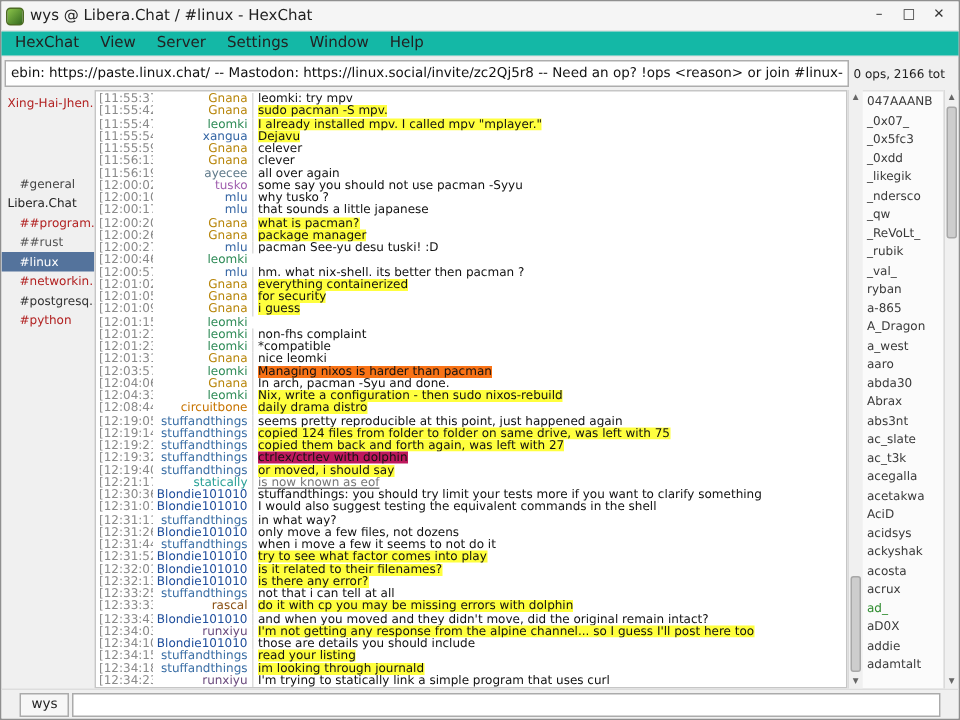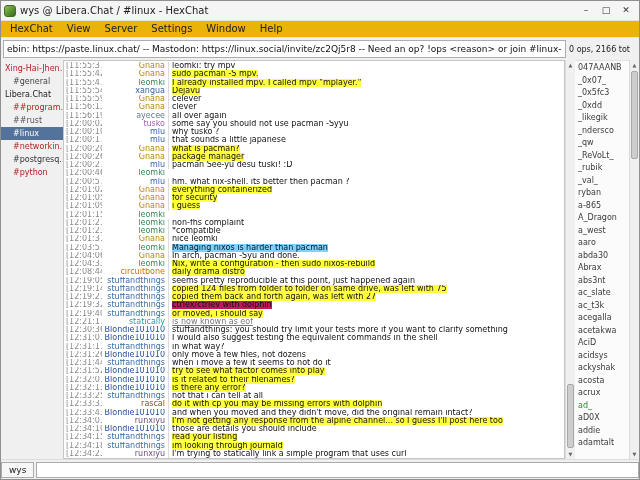--- a/index.html
+++ b/index.html
@@ -12,21 +12,21 @@
   .titlebar { height:20px; flex:none; display:flex; align-items:center; gap:4px;
               padding:0 3px; background:#f5f5f5; border-bottom:1px solid #e2e2e2; }
   .appicon { width:12px; height:12px; border-radius:3px; flex:none;
              background:linear-gradient(135deg,#8bc34a,#33691e); border:1px solid #4c6b22; }
   .title { flex:1; font-size:10px; color:#222; white-space:nowrap; overflow:hidden; }
   .winbtn { width:20px; height:16px; flex:none; font-size:9px; line-height:15px;
             text-align:center; color:#333; }
 
   
   .menubar { height:17px; flex:none; display:flex; align-items:flex-start; font-size:10px;
-             color:#222; padding-left:2px; border-bottom:1px solid #e5e5e5; background:#eab308; }
+             color:#222; padding-left:2px; border-bottom:1px solid #e5e5e5; background:#14b8a6; }
   .menu-item { padding:0 7px; height:100%; line-height:16px; }
 
   
   .topicbar { height:22px; flex:none; display:flex; align-items:center; gap:3px; padding:1px 2px; }
   .topic-input { flex:1; height:18px; border:1px solid #adadad; background:#fff;
                  font-size:9px; padding:0 3px; font-family:"DejaVu Sans",sans-serif; color:#111; }
   .ops-label { width:68px; flex:none; font-size:8px; color:#222; white-space:nowrap; overflow:hidden; }
 
   
   .main { flex:1; display:flex; min-height:0; }
@@ -53,21 +53,21 @@
   .thumb { position:absolute; left:1px; right:1px; background:#cdcdcd; border:1px solid #a8a8a8;
            border-radius:2px; }
 
   .userlist { width:54px; flex:none; background:#fbfbfb; border-top:1px solid #e0e0e0;
               font-size:8px; overflow:hidden; padding-top:1px; }
   .user { height:12.5px; line-height:12.5px; padding-left:3px; white-space:nowrap;
           overflow:hidden; color:#3a3a3a; }
 
   
   .inputbar { height:20px; flex:none; display:flex; align-items:center; gap:2px;
-              padding:1px 0; border-top:1px solid #ddd; background:#f0f0f0; }
+              padding:1px 12px; border-top:1px solid #ddd; background:#f0f0f0; }
   .nickbtn { height:16px; line-height:14px; padding:0 7px; font-size:9px; color:#222;
              background:#f7f7f7; border:1px solid #ababab; }
   .msg-input { flex:1; height:16px; border:1px solid #ababab; background:#fff;
                font-size:9px; padding:0 3px; font-family:"DejaVu Sans",sans-serif; }
 </style>
 </head>
 <body>
 
 <div class="window">
 
@@ -92,21 +92,21 @@
 
   <div class="topicbar">
     <input class="topic-input" value="ebin: https://paste.linux.chat/ -- Mastodon: https://linux.social/invite/zc2Qj5r8 -- Need an op? !ops &lt;reason&gt; or join #linux-ops" style="">
     <div class="ops-label">0 ops, 2166 tot</div>
   </div>
 
   <div class="main">
 
     <div class="tree">
         <div class="tree-item" style="color: rgb(178, 34, 34);">Xing-Hai-Jhen…</div>
-        <div class="tree-item channel" style="color: rgb(68, 68, 68);">#general</div>
+        <div class="tree-item channel" style="color: rgb(68, 68, 68); margin-top: 41px;">#general</div>
         <div class="tree-item" style="color: rgb(34, 34, 34);">Libera.Chat</div>
         <div class="tree-item channel" style="color: rgb(178, 34, 34);">##program…</div>
         <div class="tree-item channel" style="color: rgb(85, 85, 85);">##rust</div>
         <div class="tree-item channel" style="background: rgb(84, 115, 156); color: rgb(255, 255, 255);">#linux</div>
         <div class="tree-item channel" style="color: rgb(178, 34, 34);">#networkin…</div>
         <div class="tree-item channel" style="color: rgb(51, 51, 51);">#postgresq…</div>
         <div class="tree-item channel" style="color: rgb(178, 34, 34);">#python</div>
       </div>
 
     <div class="chatwrap">
@@ -215,21 +215,21 @@
             <span class="msg">*compatible</span>
           </div>
           <div class="line">
             <span class="ts">[12:01:31]</span>
             <span class="nick" style="color: rgb(184, 134, 11);">Gnana</span>
             <span class="msg">nice leomki</span>
           </div>
           <div class="line">
             <span class="ts">[12:03:57]</span>
             <span class="nick" style="color: rgb(46, 139, 87);">leomki</span>
-            <span class="msg"><span class="hl" style="background: #7dd3fc; margin-top: 29px;">Managing nixos is harder than pacman</span></span>
+            <span class="msg"><span class="hl" style="background: #f97316; margin-top: 29px;">Managing nixos is harder than pacman</span></span>
           </div>
           <div class="line">
             <span class="ts">[12:04:06]</span>
             <span class="nick" style="color: rgb(184, 134, 11);">Gnana</span>
             <span class="msg">In arch, pacman -Syu and done.</span>
           </div>
           <div class="line">
             <span class="ts">[12:04:33]</span>
             <span class="nick" style="color: rgb(46, 139, 87);">leomki</span>
             <span class="msg"><span class="hl" style="background: rgb(255, 255, 62);">Nix, write a configuration - then sudo nixos-rebuild</span></span>

